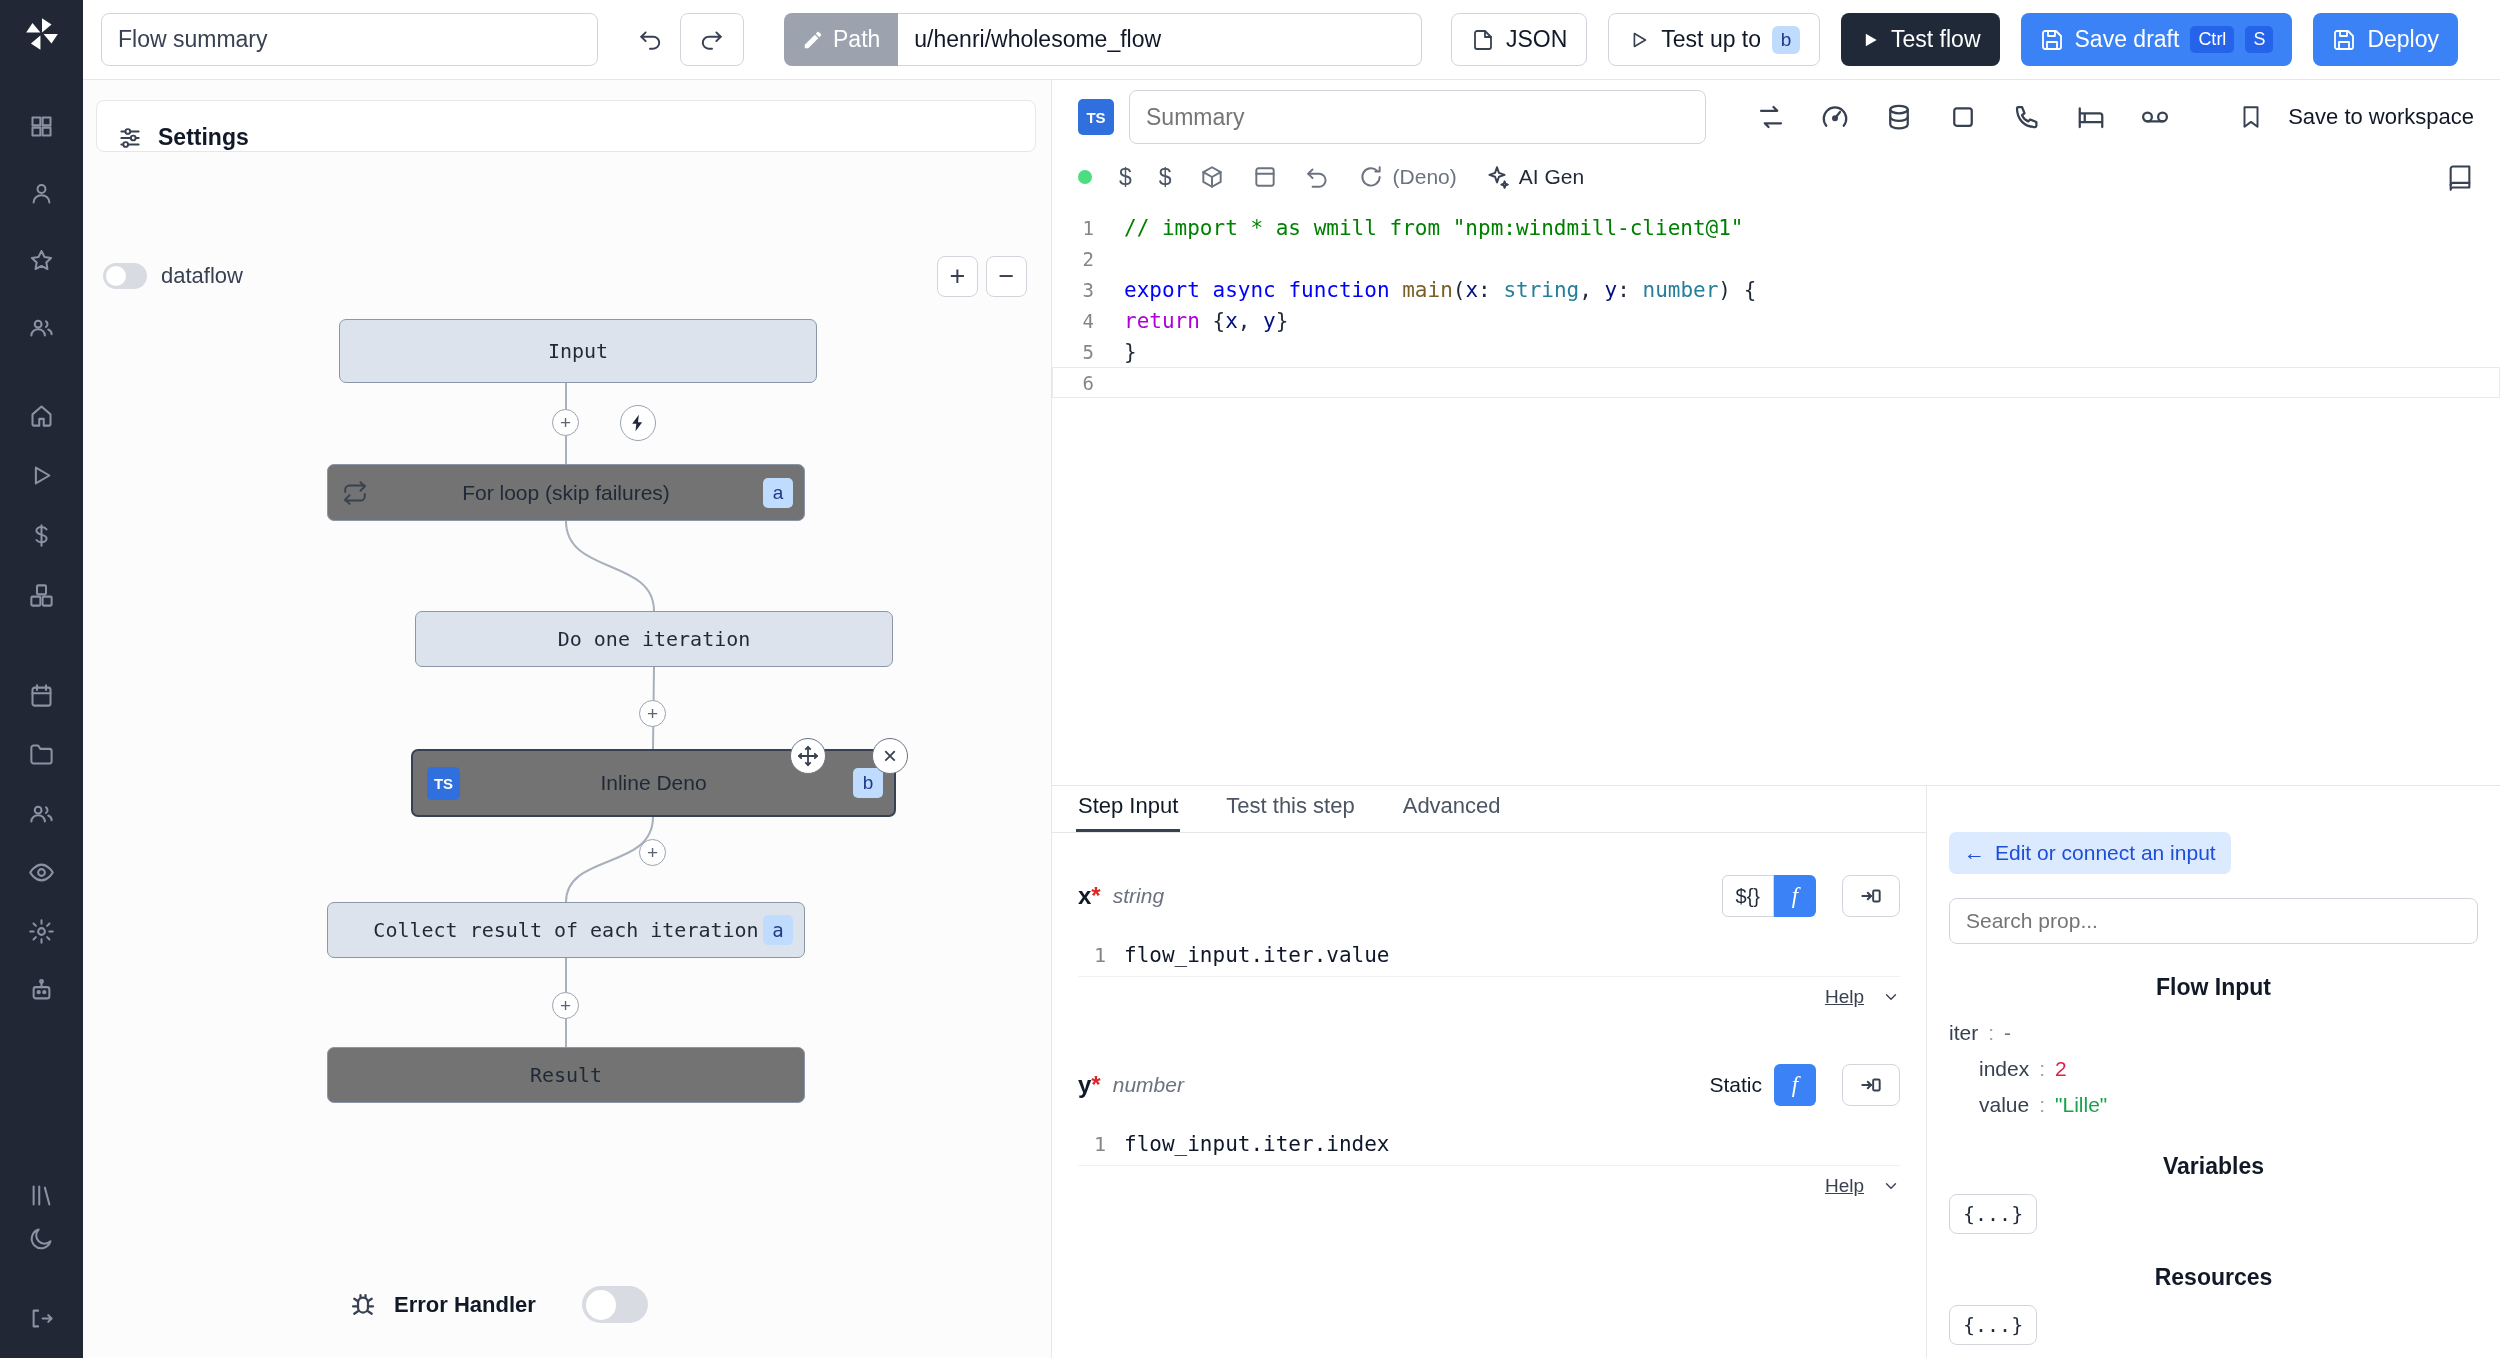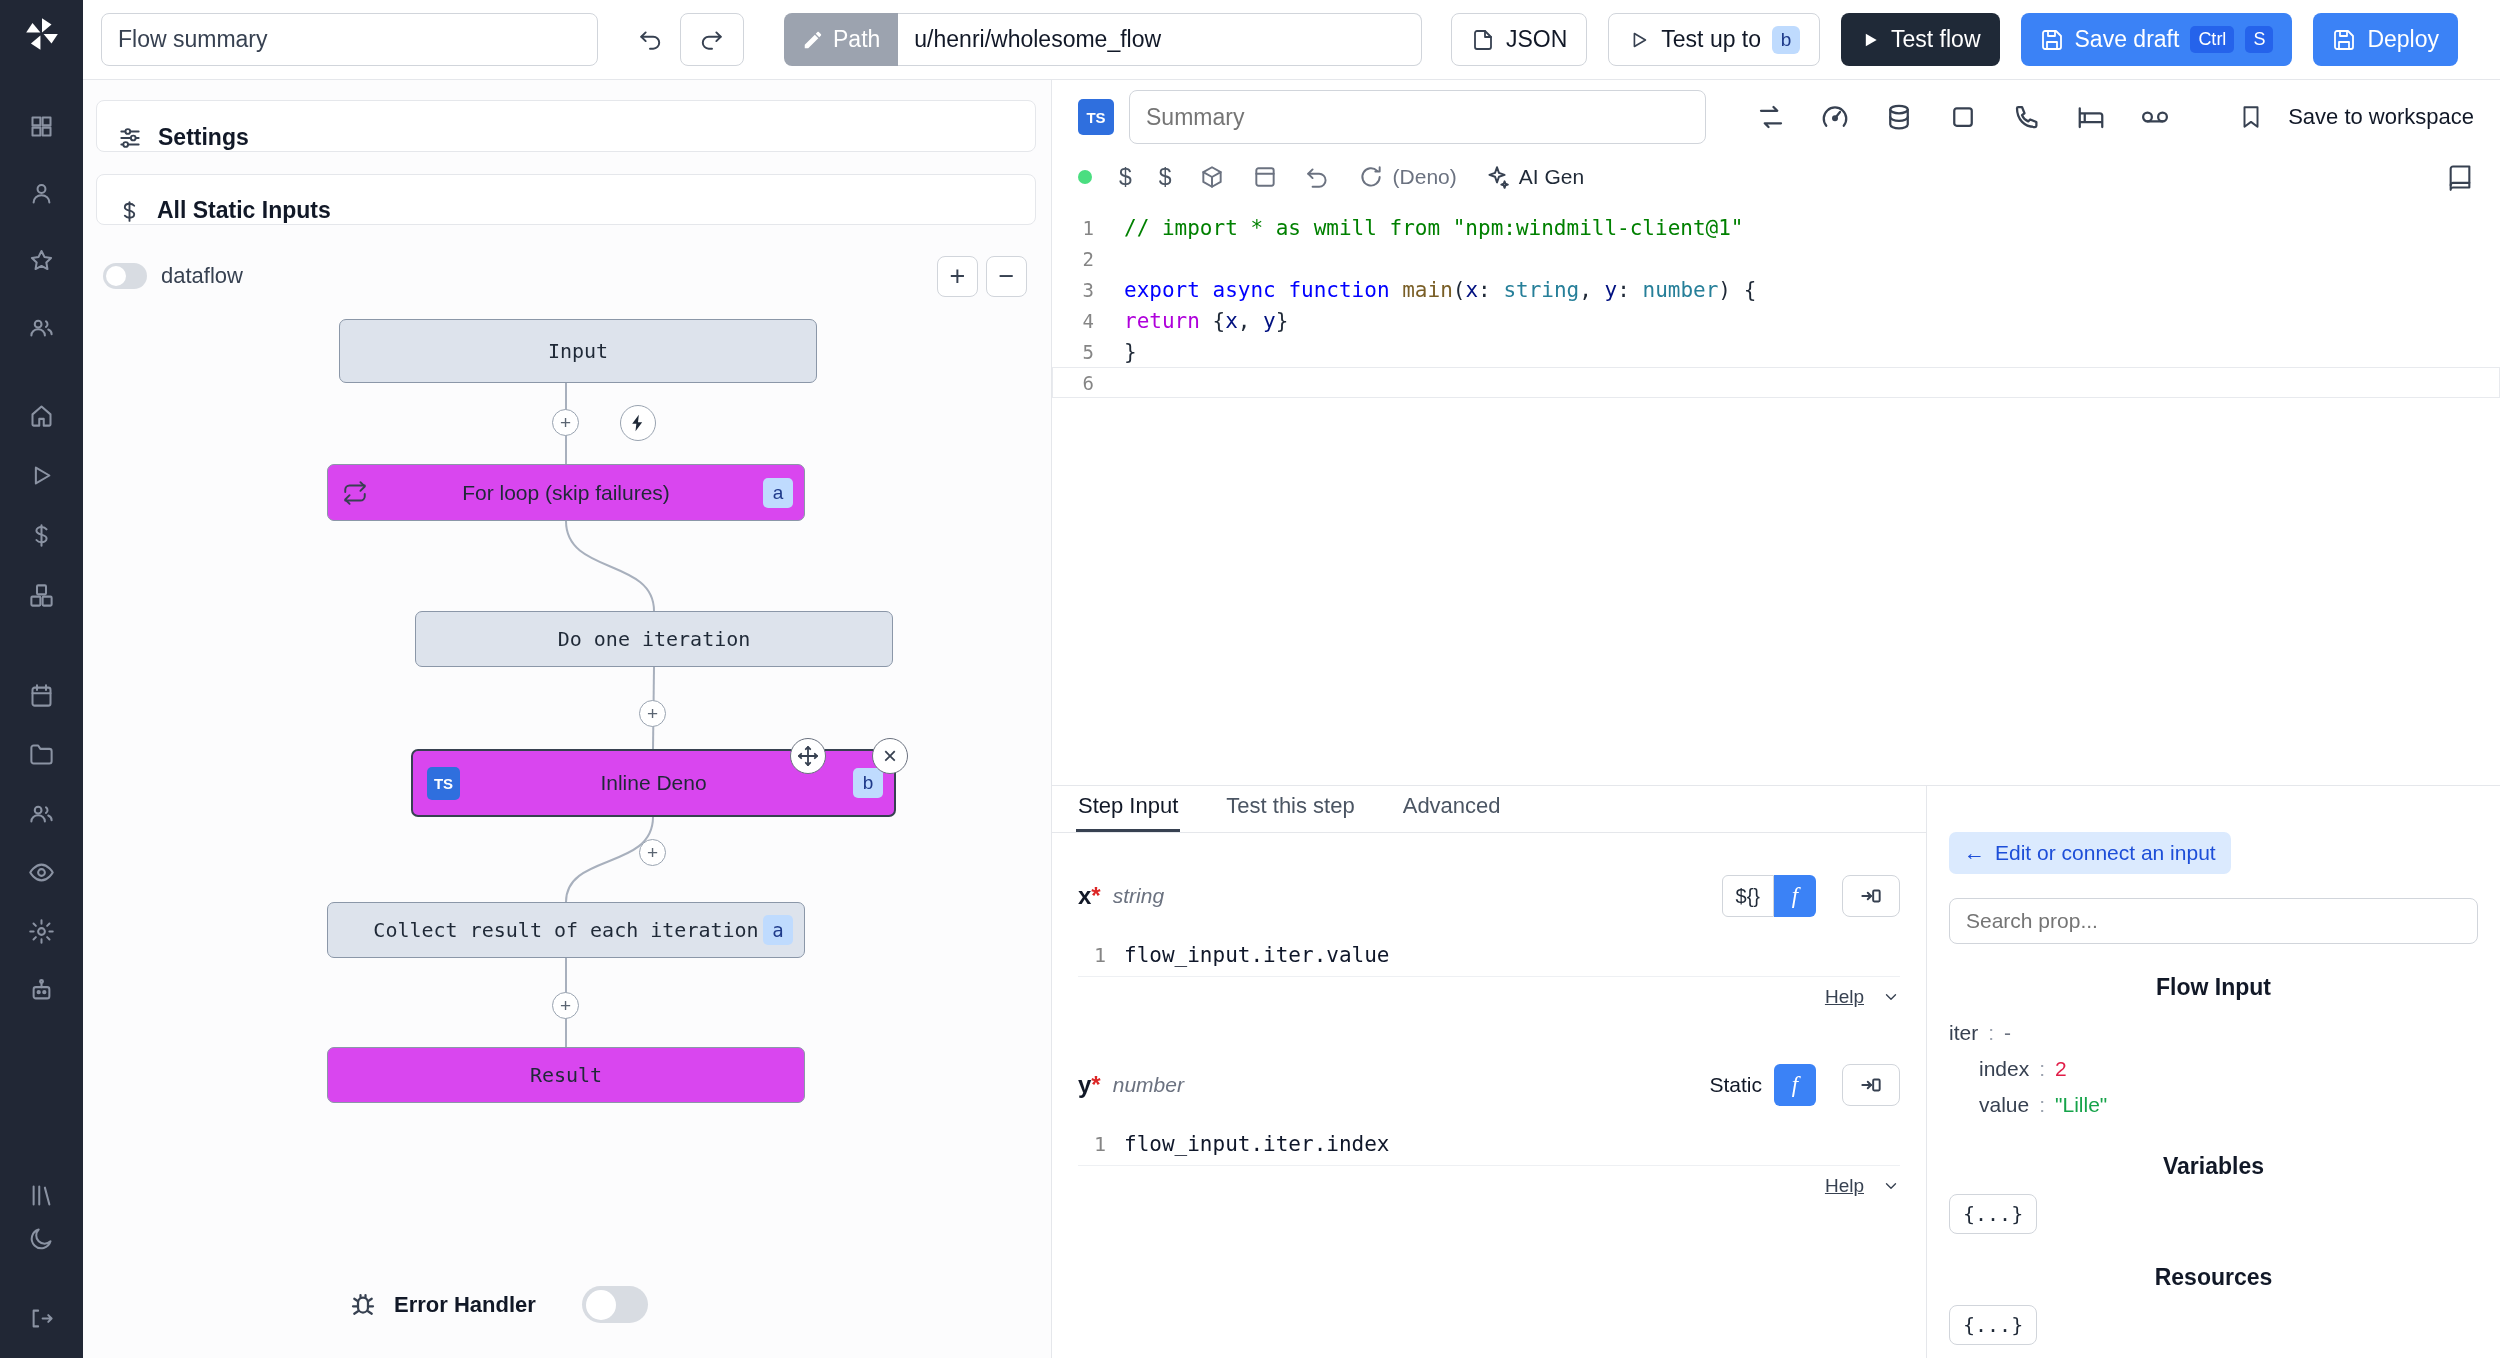--- a/index.html
+++ b/index.html
@@ -54,21 +54,21 @@
   .fcard .lbl { font-size:23px; font-weight:700; color:var(--txt); }
   #dataflow-row { position:absolute; left:20px; top:183px; display:flex; align-items:center; gap:14px; }
   .switch { width:44px; height:26px; border-radius:13px; background:#d8dce2; position:relative; flex:none; }
   .switch::after { content:""; position:absolute; left:3px; top:3px; width:20px; height:20px; border-radius:50%; background:#fff; }
   .switch.big { width:66px; height:37px; border-radius:19px; }
   .switch.big::after { width:30px; height:30px; left:4px; top:3.5px; }
   #zoom-ctrls { position:absolute; right:24px; top:176px; display:flex; gap:8px; }
   .zoom-btn { width:41px; height:41px; background:#fff; border:1px solid var(--border2); border-radius:8px;
               font-size:27px; color:#374151; display:flex; align-items:center; justify-content:center; }
   #graph-svg { position:absolute; left:0; top:0; pointer-events:none; }
-  .node { position:absolute; border:1px solid var(--node-bd); border-radius:7px; background:#d946ef;
+  .node { position:absolute; border:1px solid var(--node-bd); border-radius:7px; background:#737373;
           display:flex; align-items:center; justify-content:center; font-size:21px; color:#1f2937; }
   .node.gray { background:var(--node-gray); }
   .node.mono { font-family:"DejaVu Sans Mono", monospace; font-size:20px; }
   .node .side-l { position:absolute; left:14px; display:flex; align-items:center; }
   .node .side-r { position:absolute; right:11px; }
   .node.selected { border:2.5px solid #374151; }
   .node-badge { width:30px; height:30px; background:var(--badge-bg); color:var(--badge-tx); border-radius:5px;
                 display:flex; align-items:center; justify-content:center; font-size:19px; }
   .ts-badge { width:33px; height:33px; background:#2f6fde; color:#fff; border-radius:5px; font-weight:700;
               display:flex; align-items:center; justify-content:center; font-size:15px; }
@@ -330,27 +330,20 @@
 <section id="flow-panel">
   <div class="fcard" style="top:20px">
     <svg class="ic" width="26" height="26" viewBox="0 0 24 24">
         <path d="M4 6h16M4 12h16M4 18h16"></path>
         <circle cx="10" cy="6" r="2.2" fill="#fff"></circle>
         <circle cx="15" cy="12" r="2.2" fill="#fff"></circle>
         <circle cx="8" cy="18" r="2.2" fill="#fff"></circle>
       </svg>
     <span class="lbl">Settings</span>
   </div>
-  <div class="fcard" style="top:94px;height:51px">
-    <svg class="ic" width="25" height="25" viewBox="0 0 24 24">
-        <path d="M12 3v18"></path>
-        <path d="M16.5 6.5c-1-1.3-2.6-2-4.5-2-2.5 0-4.5 1.3-4.5 3.3 0 4.4 9 2.4 9 6.9 0 2-2 3.3-4.5 3.3-1.9 0-3.5-.7-4.5-2"></path>
-      </svg>
-    <span class="lbl">All Static Inputs</span>
-  </div>
 
   <div id="dataflow-row">
     <span class="switch"></span>
     <span style="font-size:22px;color:#374151">dataflow</span>
   </div>
   <div id="zoom-ctrls">
     <button class="zoom-btn">+</button>
     <button class="zoom-btn">−</button>
   </div>
 

